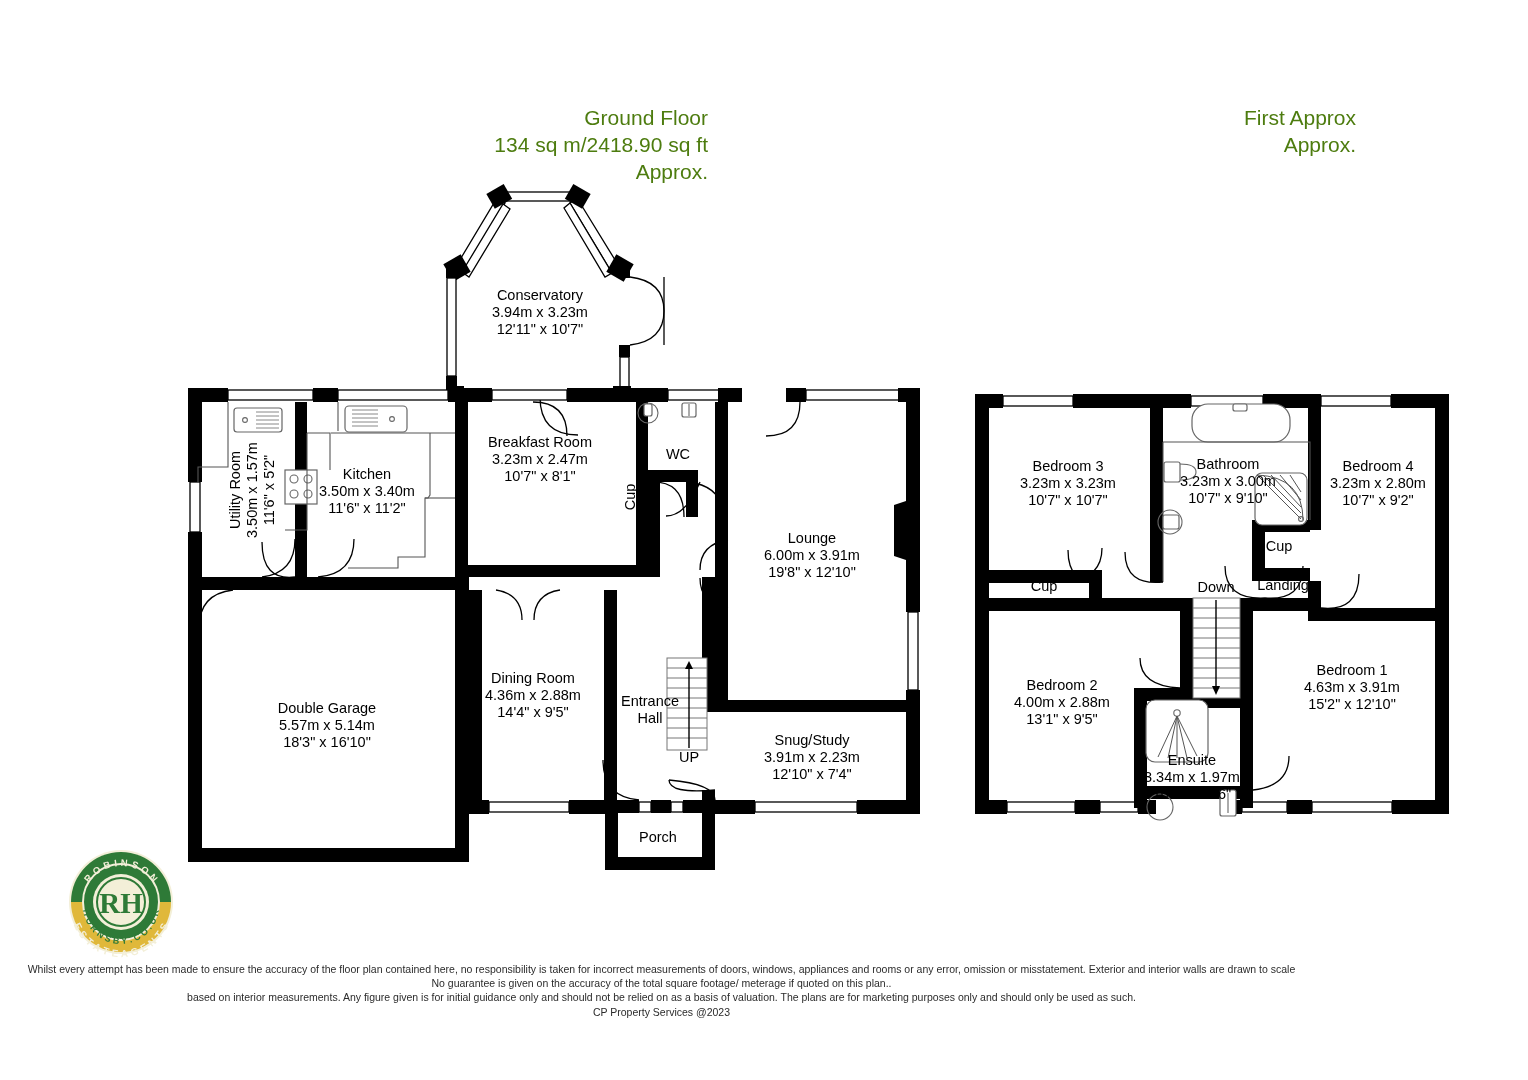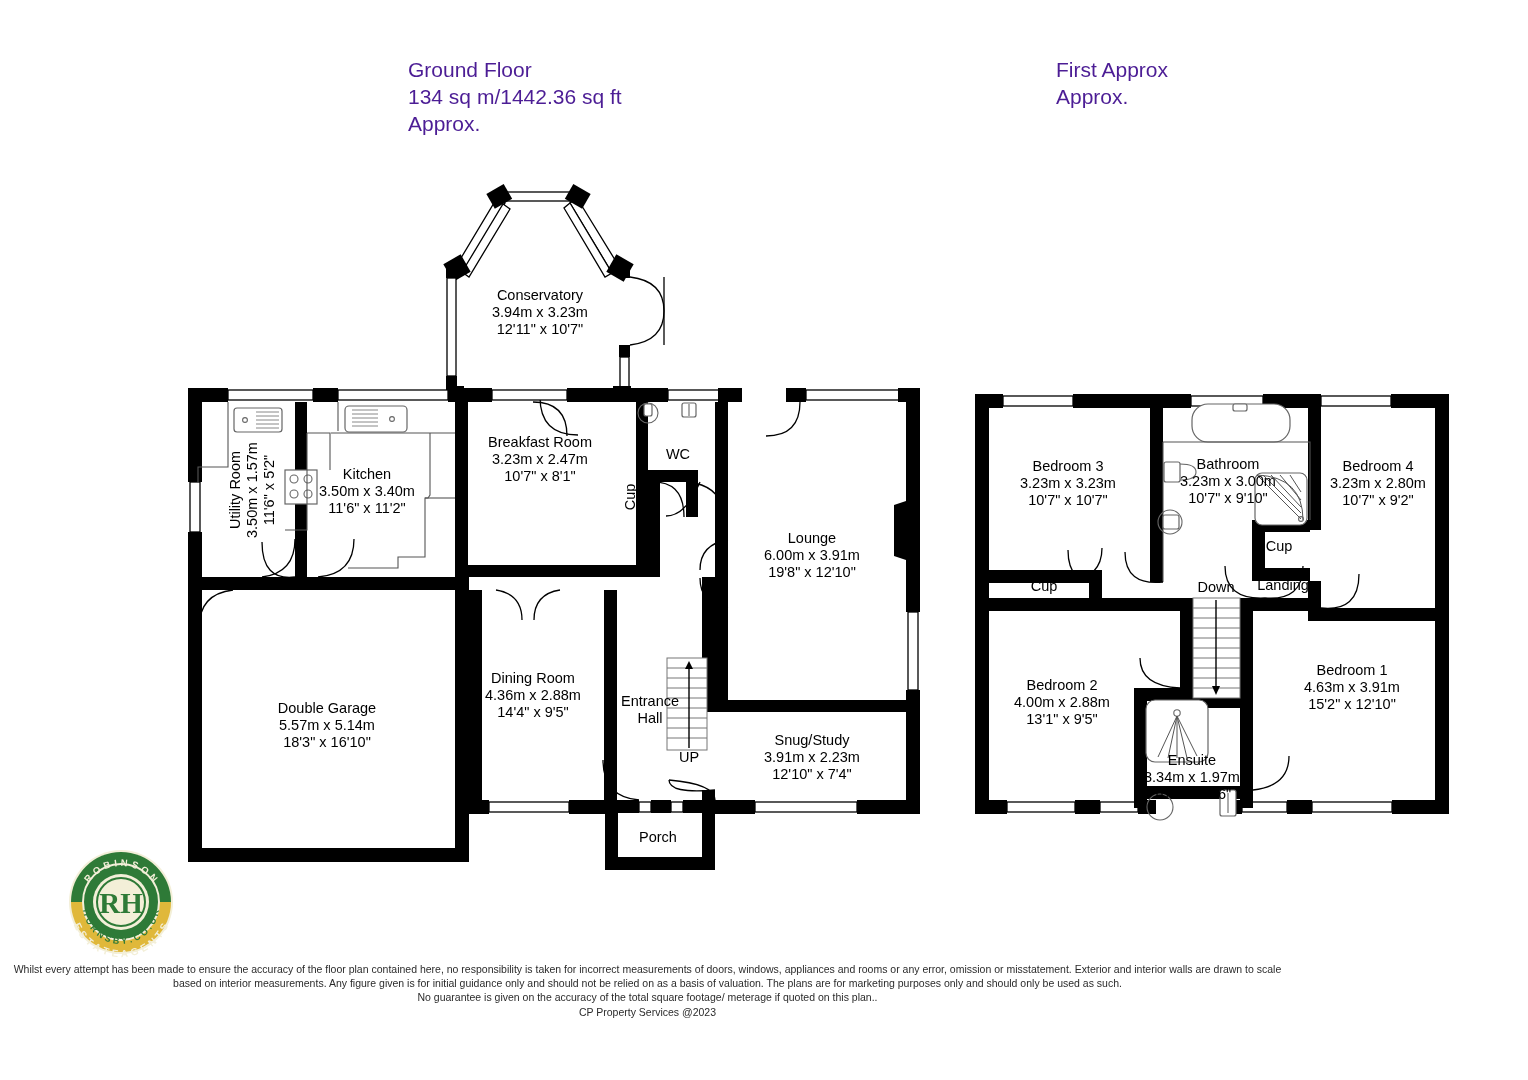--- a/index.html
+++ b/index.html
@@ -1,47 +1,47 @@
 <!DOCTYPE html>
 <html><head>
 <meta charset="utf-8">
 <title>Floor Plan</title>
 <style>
   html,body{margin:0;padding:0;background:#ffffff;}
   body{width:1528px;height:1080px;position:relative;overflow:hidden;
        font-family:"Liberation Sans","DejaVu Sans",sans-serif;color:#000;}
   .plan-root{position:absolute;inset:0;}
-  .floor-title{position:absolute;text-align:left;font-size:21px;line-height:27px;font-weight:400;color:#4c1d95;}
+  .floor-title{position:absolute;text-align:right;font-size:21px;line-height:27px;font-weight:400;color:#4d7c0f;margin-top:48px;}
   #ground-title{left:408px;top:56px;width:300px;}
   #first-title{left:1056px;top:56px;width:300px;}
   .floor-title .t-name{display:block;}
   .floor-title .t-area{display:block;}
   .floor-title .t-approx{display:block;}
   svg.plan{position:absolute;left:0;top:0;width:1528px;height:1080px;}
   .rm{font-family:"Liberation Sans","DejaVu Sans",sans-serif;font-size:14.5px;fill:#000;text-anchor:middle;}
   .wall{fill:#000;}
   .thinner{fill:none;stroke:#555;stroke-width:1.1;}
   .glass{fill:#fff;stroke:#000;stroke-width:1.3;}
   .fix{fill:#fff;stroke:#666;stroke-width:1.2;}
   .fixline{fill:none;stroke:#666;stroke-width:1.1;}
   .door{fill:none;stroke:#000;stroke-width:1.3;}
   .stair{fill:#fff;stroke:#777;stroke-width:1;}
   .disclaimer{position:absolute;left:0;top:962px;width:1295px;text-align:center;
-              font-size:10.5px;line-height:14.2px;color:#2b2b2b;}
+              font-size:10.5px;line-height:14.2px;color:#2b2b2b;padding-left:14px;}
   .disclaimer div{white-space:nowrap;}
   .logo{position:absolute;left:62px;top:843px;width:118px;height:118px;}
 </style>
 </head>
 <body>
 
 <div class="plan-root">
 
   <div class="floor-title" id="ground-title">
     <span class="t-name">Ground Floor</span>
-    <span class="t-area">134 sq m/1442.36 sq ft</span>
+    <span class="t-area">134 sq m/2418.90 sq ft</span>
     <span class="t-approx">Approx.</span>
   </div>
 
   <div class="floor-title" id="first-title">
     <span class="t-name">First Approx</span>
     <span class="t-approx">Approx.</span>
   </div>
 
   <svg class="plan" viewBox="0 0 1528 1080">
 
@@ -456,18 +456,18 @@
     <text font-family="'Liberation Sans',sans-serif" font-size="9" font-weight="700" fill="#2e7a37" letter-spacing="0.2">
       <textPath href="#arcMid" startOffset="50%" text-anchor="middle" id="tp-mid">H O R N S B Y . C O . U K</textPath>
     </text>
     <text font-family="'Liberation Sans',sans-serif" font-size="10" font-weight="700" fill="#f3efd8" letter-spacing="0.5">
       <textPath href="#arcOut" startOffset="50%" text-anchor="middle" id="tp-out">E S T A T E   A G E N T S</textPath>
     </text>
   </svg>
 
   <div class="disclaimer">
     <div>Whilst every attempt has been made to ensure the accuracy of the floor plan contained here, no responsibility is taken for incorrect measurements of doors, windows, appliances and rooms or any error, omission or misstatement. Exterior and interior walls are drawn to scale</div>
+    <div>No guarantee is given on the accuracy of the total square footage/ meterage if quoted on this plan..</div>
     <div>based on interior measurements. Any figure given is for initial guidance only and should not be relied on as a basis of valuation. The plans are for marketing purposes only and should only be used as such.</div>
-    <div>No guarantee is given on the accuracy of the total square footage/ meterage if quoted on this plan..</div>
     <div>CP Property Services @2023</div>
   </div>
 
 </div>
 
 </body></html>

